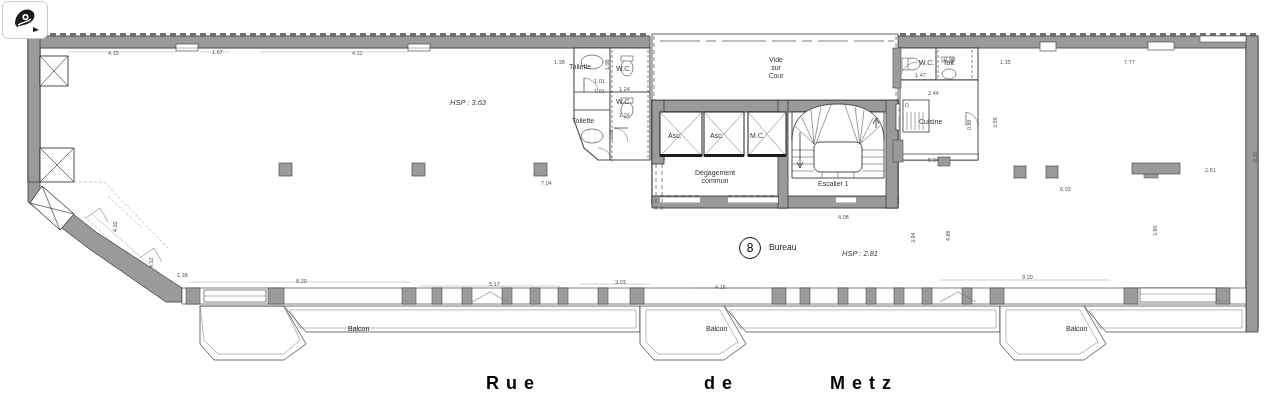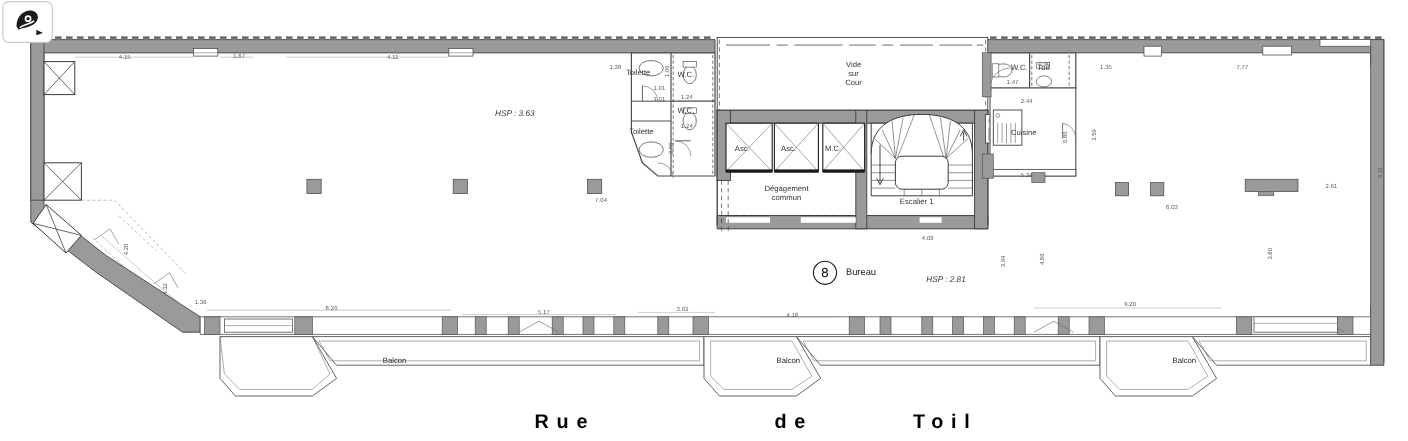--- a/index.html
+++ b/index.html
@@ -500,13 +500,13 @@
     <div class="lbl dim-v" style="left: 992px; top: 128px;">3.59</div>
     <div class="lbl dim-v" style="left: 966px; top: 130px;">0.86</div>
     <div class="lbl dim-v" style="left: 945px; top: 241px;">4.86</div>
     <div class="lbl dim-v" style="left: 910px; top: 243px;">3.94</div>
     <div class="lbl dim-v" style="left: 1152px; top: 236px;">3.80</div>
     <div class="lbl dim-v" style="left: 1252px; top: 162px;">6.31</div>
   </div>
 
 <div class="lbl street" style="left:486px; top:373px;">Rue</div>
 <div class="lbl street" style="left:660px; top:373px;margin-left:44px;">de</div>
-<div class="lbl street" style="left:830px; top:373px;">Toil</div>
+<div class="lbl street" style="left:830px; top:373px;">Metz</div>
 
 </body></html>

